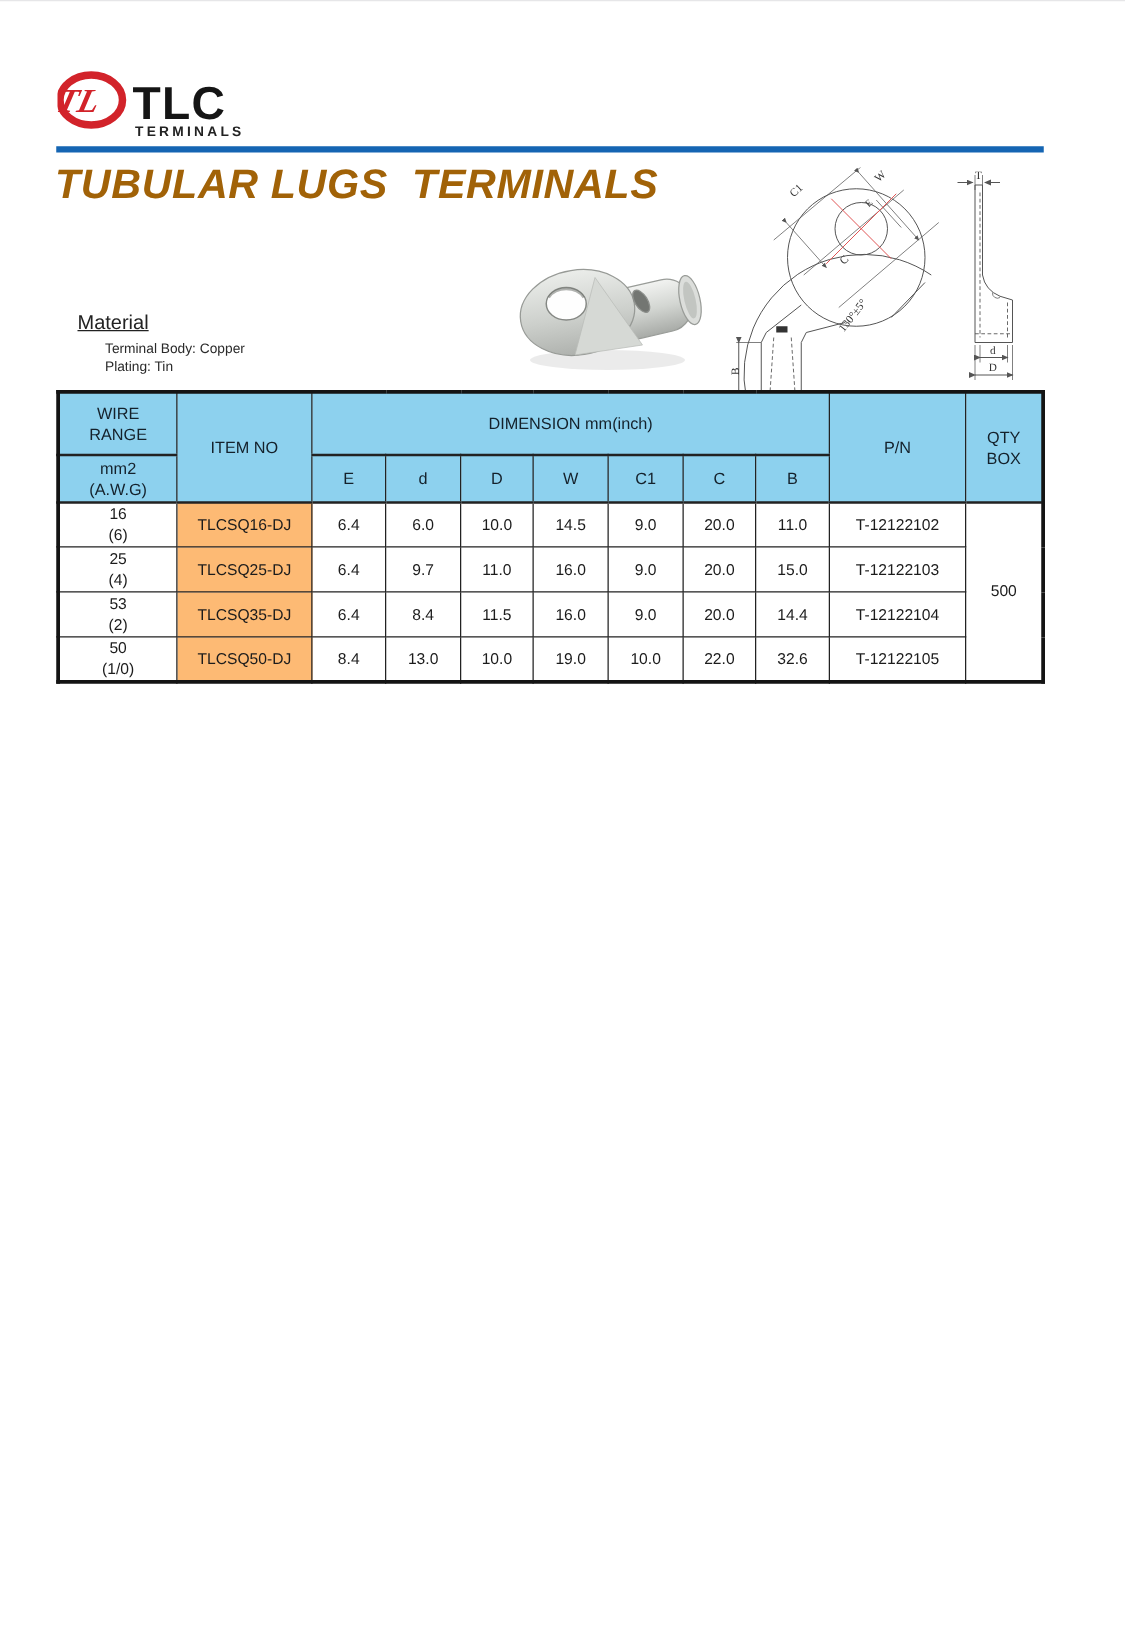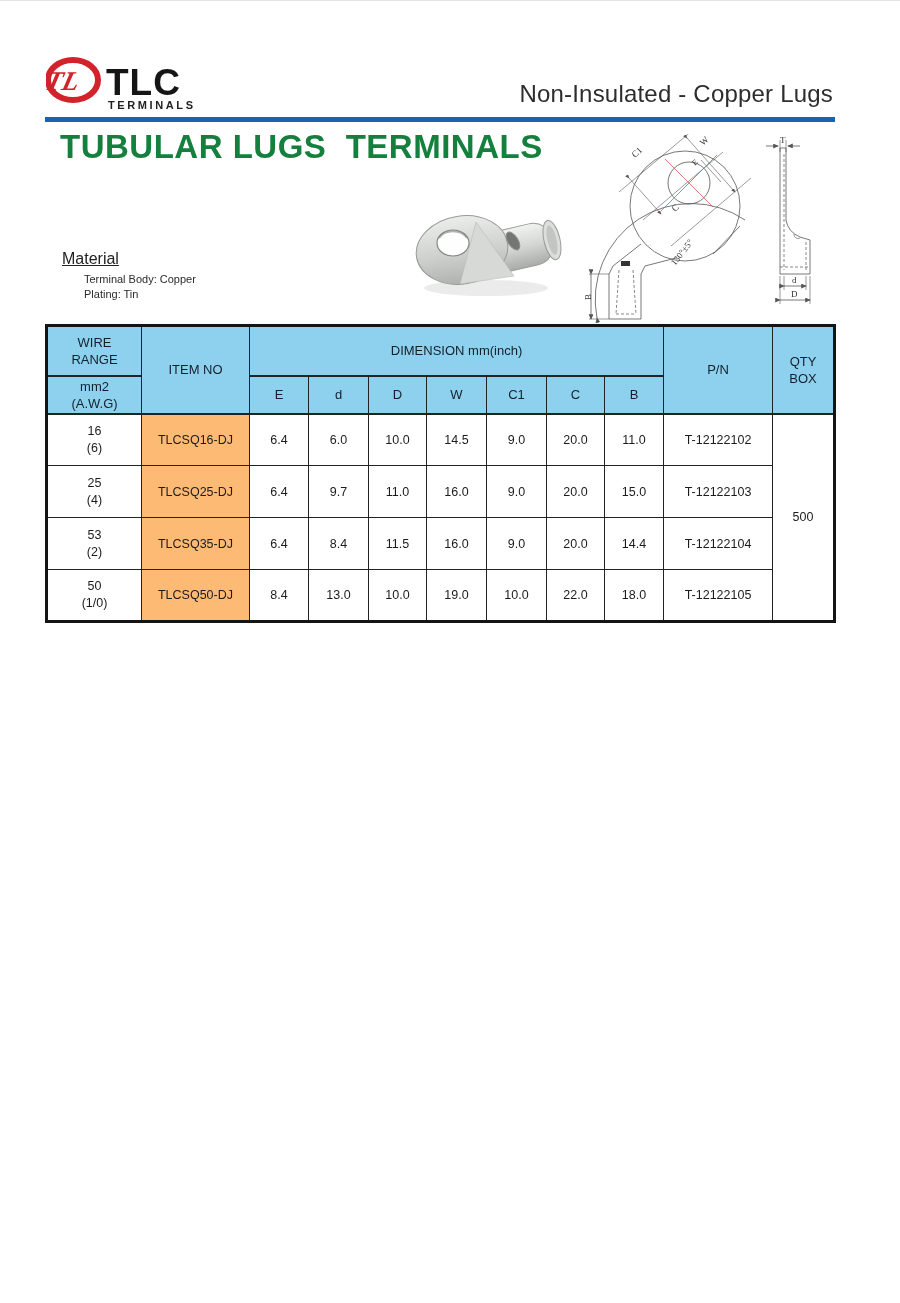--- a/index.html
+++ b/index.html
@@ -12,50 +12,50 @@
 
   
   .thin-rule { position:absolute; left:0; top:95; width:900px; height:1px; background:#e6e6e8; }
   .logo-wrap { position:absolute; left:46px; top:50px; width:210px; height:62px; }
   .header-title {
     position:absolute; right:67px; top:78px; font-size:24px; line-height:32px;
     color:#2d2d2d; letter-spacing:0.2px;
   }
   .blue-bar { position:absolute; left:45px; top:117px; width:790px; height:5px; background:#1565b3; }
   .page-title {
-    position:absolute; left:60px; top:128px; font-size:33px; font-weight:600;
-    color:#15803d; letter-spacing:0.5px; white-space:pre;
+    position:absolute; left:44px; top:128px; font-size:33px; font-weight:600;
+    color:#a16207; letter-spacing:0.5px; white-space:pre;font-style:italic;
   }
 
   
   .material { position:absolute; left:62px; top:250px; }
   .material-heading { font-size:16px; font-weight:500; color:#222; margin-bottom:4px;text-decoration:underline; }
   .material-line { font-size:11px; color:#2a2a2a; line-height:15px;margin-left:22px; }
 
   
   .photo-svg { position:absolute; left:410px; top:186px; }
   .front-svg { position:absolute; left:583px; top:134px; }
   .side-svg  { position:absolute; left:760px; top:134px; }
   .draw-label { font-family:"Liberation Serif", serif; font-size:9px; fill:#333; }
   .draw-label-sm { font-family:"Liberation Serif", serif; font-size:8px; fill:#333; }
 
   
   .spec-table {
-    position:absolute; left:45px; top:324px; width:788px;
+    position:absolute; left:45px; top:312px; width:788px;
     border-collapse:collapse; table-layout:fixed;
     border:3px solid #141414;
   }
   .spec-table th, .spec-table td {
     border:1px solid #222; text-align:center; vertical-align:middle;
     font-weight:400; padding:0;
   }
   .spec-table thead th { background:#8dd1ee; font-size:13px; color:#14212b; }
   .spec-table thead tr.h1 th { height:50px; border-bottom-width:2px; }
   .spec-table thead tr.h2 th { height:38px; border-bottom-width:2px; }
-  .spec-table tbody tr { height:52px;margin-left:32px; }
+  .spec-table tbody tr { height:36px;margin-left:32px; }
   .spec-table tbody td { font-size:12.5px; color:#1c1c1c; }
   .two-line span { display:block; line-height:17px; }
   .item-cell { background:#fdba74; }
   .qty-cell { font-size:13px; }
 </style>
 </head>
 <body>
 
 <div class="page">
 
@@ -63,21 +63,20 @@
 
   <div class="logo-wrap">
     <svg width="210" height="62" viewBox="0 0 210 62">
       <ellipse cx="27" cy="30" rx="25" ry="20" fill="none" stroke="#d2232a" stroke-width="6"></ellipse>
       <text x="8" y="40" font-family="Liberation Serif, serif" font-style="italic" font-weight="bold" font-size="27" fill="#d2232a" transform="skewX(-14)">TL</text>
       <text x="60" y="45" font-family="Liberation Sans, sans-serif" font-weight="800" font-size="37" fill="#151515" letter-spacing="1">TLC</text>
       <text x="62" y="59" font-family="Liberation Sans, sans-serif" font-weight="700" font-size="11" fill="#222" letter-spacing="2.6">TERMINALS</text>
     </svg>
   </div>
 
-  <div class="header-title">Non-Insulated - Copper Lugs</div>
   <div class="blue-bar"></div>
   <div class="page-title">TUBULAR LUGS  TERMINALS</div>
 
   <svg class="photo-svg" width="162" height="118" viewBox="0 0 162 118">
     <defs>
       <linearGradient id="mgrad" x1="0" y1="0" x2="0" y2="1">
         <stop offset="0" stop-color="#ebedea"></stop>
           <stop offset="0.55" stop-color="#cdd0cc"></stop>
           <stop offset="1" stop-color="#aeb1ad"></stop>
       </linearGradient>
@@ -296,19 +295,19 @@
           <span>50</span>
           <span>(1/0)</span>
         </td>
         <td class="item-cell">TLCSQ50-DJ</td>
         <td>8.4</td>
         <td>13.0</td>
         <td>10.0</td>
         <td>19.0</td>
         <td>10.0</td>
         <td>22.0</td>
-        <td>18.0</td>
+        <td>32.6</td>
         <td>T-12122105</td>
       </tr>
     </tbody>
   </table>
 
 </div>
 
 </body></html>

